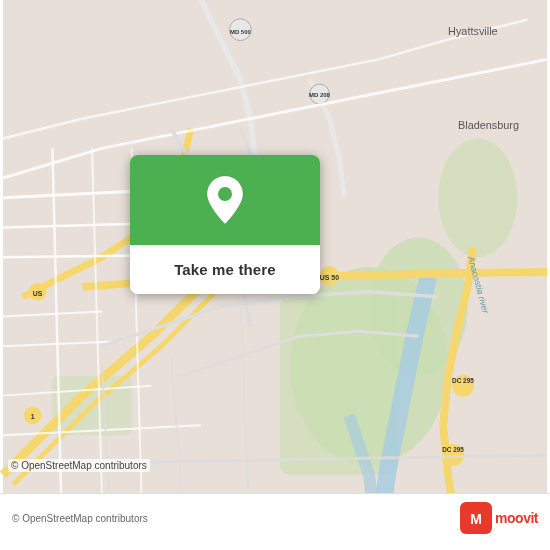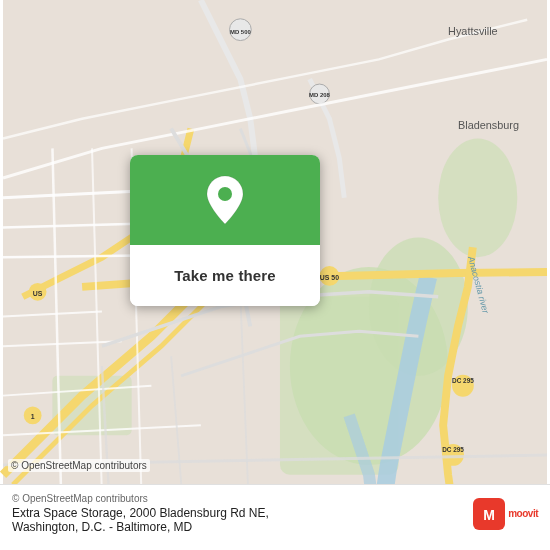--- a/index.html
+++ b/index.html
@@ -53,21 +53,21 @@
       position: relative;
     }
 
     #pin-icon {
       width: 44px;
       height: 52px;
     }
 
     #take-me-there-btn {
       width: 100%;
-      padding: 22px 10px;
+      padding: 16px 10px;
       background: white;
       border: none;
       cursor: pointer;
       font-size: 15px;
       font-weight: 600;
       color: #333;
       text-align: center;
       letter-spacing: 0.01em;
     }
 
@@ -107,21 +107,21 @@
       align-items: center;
       gap: 3px;
     }
 
     #moovit-icon {
       width: 32px;
       height: 32px;
     }
 
     #moovit-text {
-      font-size: 10px;
+      font-size: 14px;
       font-weight: 700;
       color: #e8392b;
       letter-spacing: -0.5px;
     }
 
     
     #osm-credit {
       position: absolute;
       bottom: 72px;
       left: 8px;
@@ -225,24 +225,20 @@
     <button id="take-me-there-btn">Take me there</button>
   </div>
 
   <div id="osm-credit">
     <span>© OpenStreetMap contributors</span>
   </div>
 
   <div id="bottom-bar">
     <div id="bottom-left">
       <span id="attribution">© OpenStreetMap contributors</span>
-      <span id="address-text">
-        <span>Extra Space Storage, 2000 Bladensburg Rd NE,</span><br>
-        <span>Washington, D.C. - Baltimore, MD</span>
-      </span>
     </div>
     <div id="moovit-logo">
 
       <svg id="moovit-icon" viewBox="0 0 32 32" xmlns="http://www.w3.org/2000/svg">
         <rect width="32" height="32" rx="6" fill="#e8392b"></rect>
         <text x="16" y="22" text-anchor="middle" font-size="14" font-weight="bold" fill="white" font-family="Arial">M</text>
       </svg>
       <span id="moovit-text">moovit</span>
     </div>
   </div>

